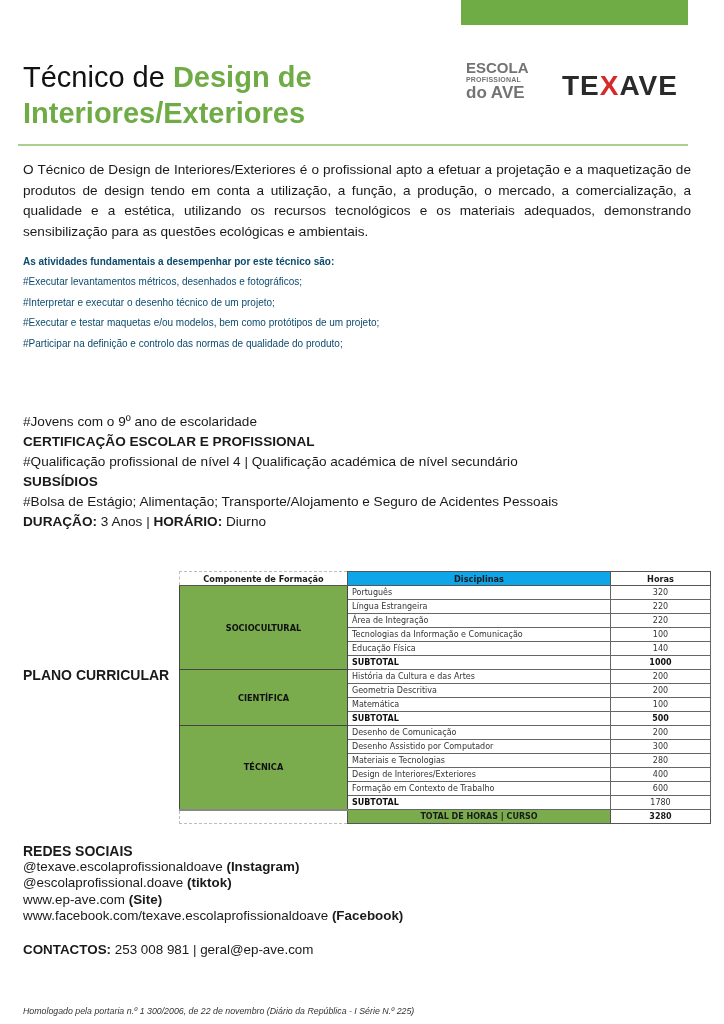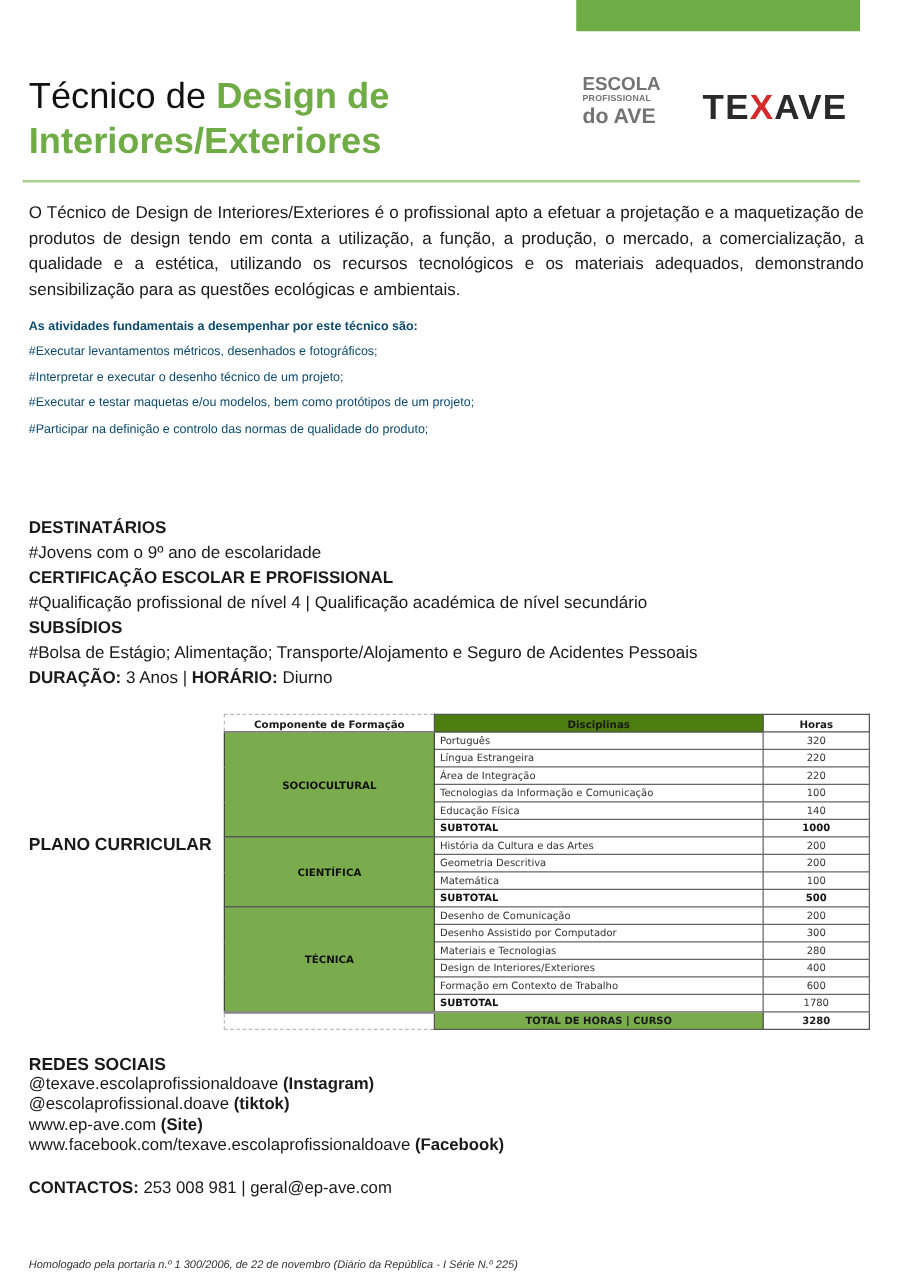--- a/index.html
+++ b/index.html
@@ -28,22 +28,22 @@
 
     .info { position: absolute; left: 23px; top: 412px; width: 668px; font-size: 13.6px; line-height: 20px; }
     .info .b { font-weight: bold; }
 
     .plano-label { position: absolute; left: 23px; top: 667px; font-size: 14px; font-weight: bold; }
 
     table.curr { position: absolute; left: 179px; top: 571px; border-collapse: collapse; font-family: "DejaVu Sans", sans-serif; font-size: 8px; }
     table.curr td, table.curr th { height: 14px; padding: 0 4px; line-height: 12px; }
     table.curr th { font-weight: bold; font-size: 8.2px; text-align: center; }
     .th-comp { width: 168px; background: #fff; border: 1px dashed #bdbdbd; border-bottom: 1px solid #555; }
-    .th-disc { width: 263px; background: #4d7c0f; border: 1px solid #555; }
-    .th-horas { width: 85px; background: #fff; border: 1px solid #555; margin-left: 32px; }
+    .th-disc { width: 263px; background: #0ea5e9; border: 1px solid #555; }
+    .th-horas { width: 100px; background: #fff; border: 1px solid #555; margin-left: 32px; }
     .comp-cell { background: #7aab4d; text-align: center; font-weight: bold; font-size: 8.2px; border: 1px solid #444; color: #111; }
     .disc-cell { border: 1px solid #666; color: #333; }
     .horas-cell { border: 1px solid #666; text-align: center; color: #333; }
     .subtotal .disc-cell, .subtotal .horas-cell { font-weight: bold; color: #111; }
     .subtotal.plain .horas-cell { font-weight: normal; color: #333; }
     .total-empty { border: 1px dashed #bdbdbd; border-top: 2px solid #888; background: #fff; }
     .total-label { background: #7aab4d; text-align: center; font-weight: bold; border: 1px solid #555; }
     .total-val { text-align: center; font-weight: bold; border: 1px solid #555; }
 
     .social { position: absolute; left: 23px; top: 843px; font-size: 13.4px; line-height: 16.4px; }
@@ -89,21 +89,20 @@
 
 <div class="activities">
   <div class="heading">As atividades fundamentais a desempenhar por este técnico são:</div>
   <div>#Executar levantamentos métricos, desenhados e fotográficos;</div>
   <div>#Interpretar e executar o desenho técnico de um projeto;</div>
   <div>#Executar e testar maquetas e/ou modelos, bem como protótipos de um projeto;</div>
   <div>#Participar na definição e controlo das normas de qualidade do produto;</div>
 </div>
 
 <div class="info">
-  <div class="b">DESTINATÁRIOS</div>
   <div>#Jovens com o 9º ano de escolaridade</div>
   <div class="b">CERTIFICAÇÃO ESCOLAR E PROFISSIONAL</div>
   <div>#Qualificação profissional de nível 4 | Qualificação académica de nível secundário</div>
   <div class="b">SUBSÍDIOS</div>
   <div>#Bolsa de Estágio; Alimentação; Transporte/Alojamento e Seguro de Acidentes Pessoais</div>
   <div><span class="b">DURAÇÃO:</span><span> 3 Anos | </span><span class="b">HORÁRIO:</span><span> Diurno</span></div>
 </div>
 
 <div class="plano-label">PLANO CURRICULAR</div>
 

